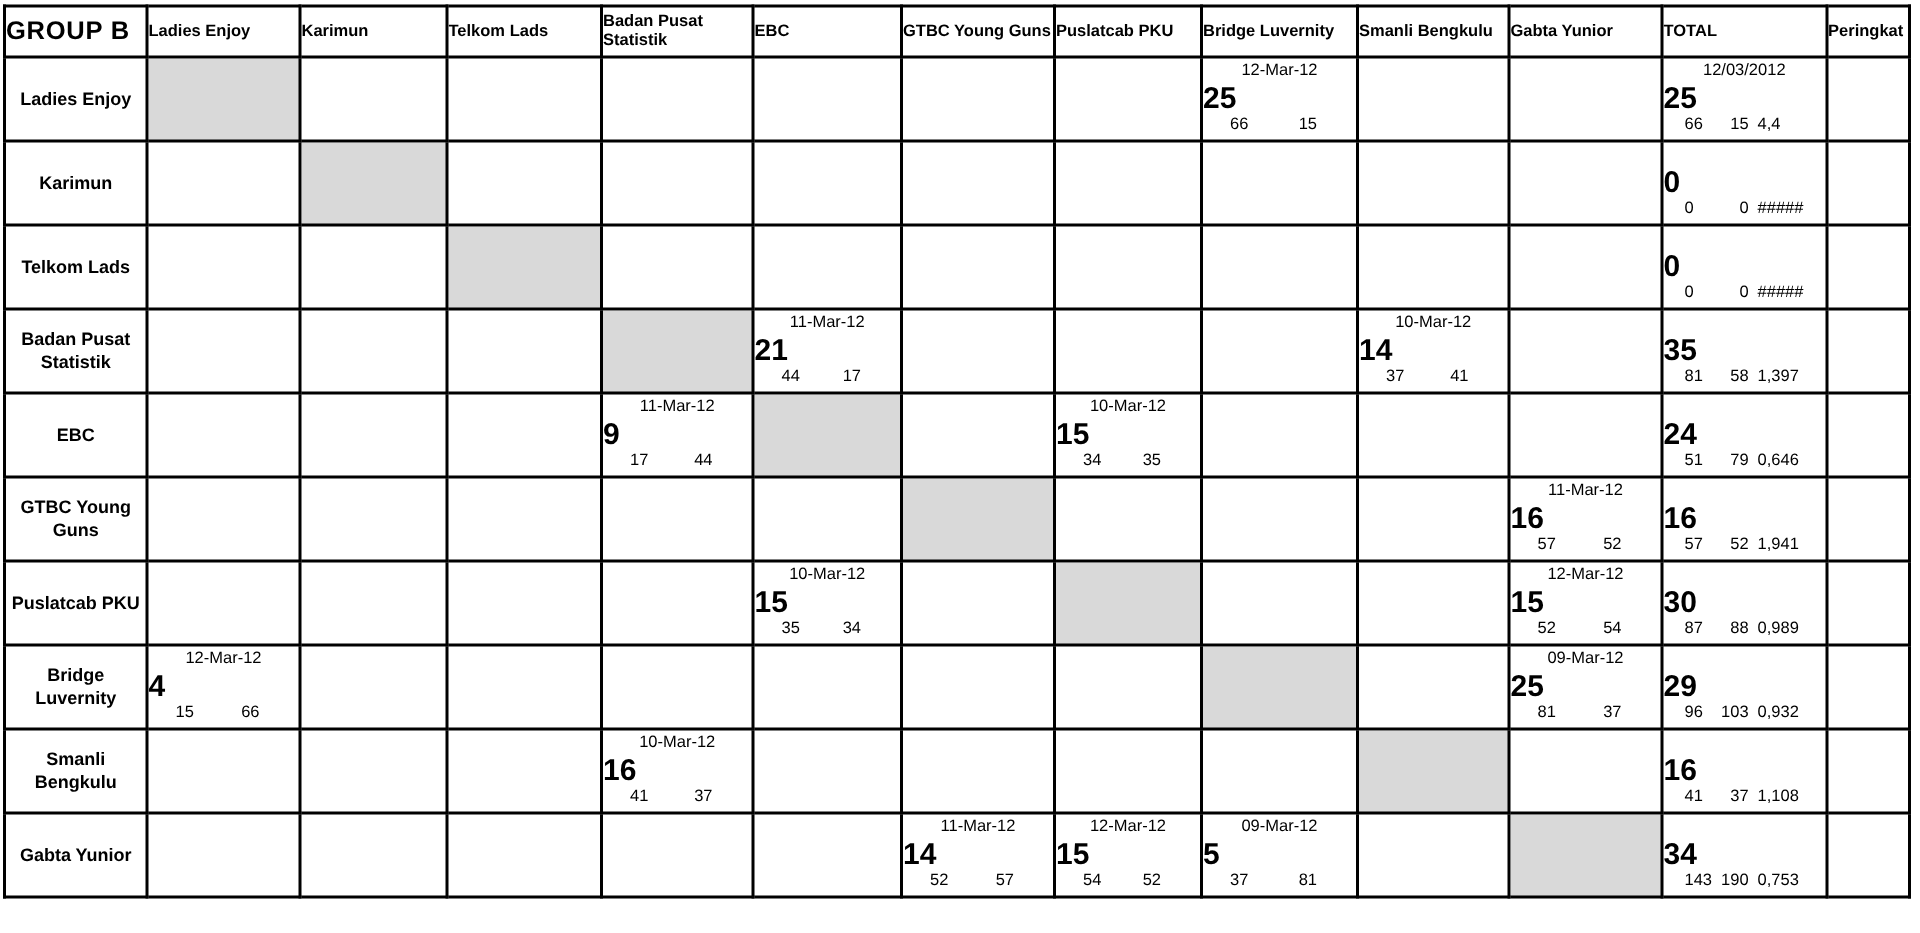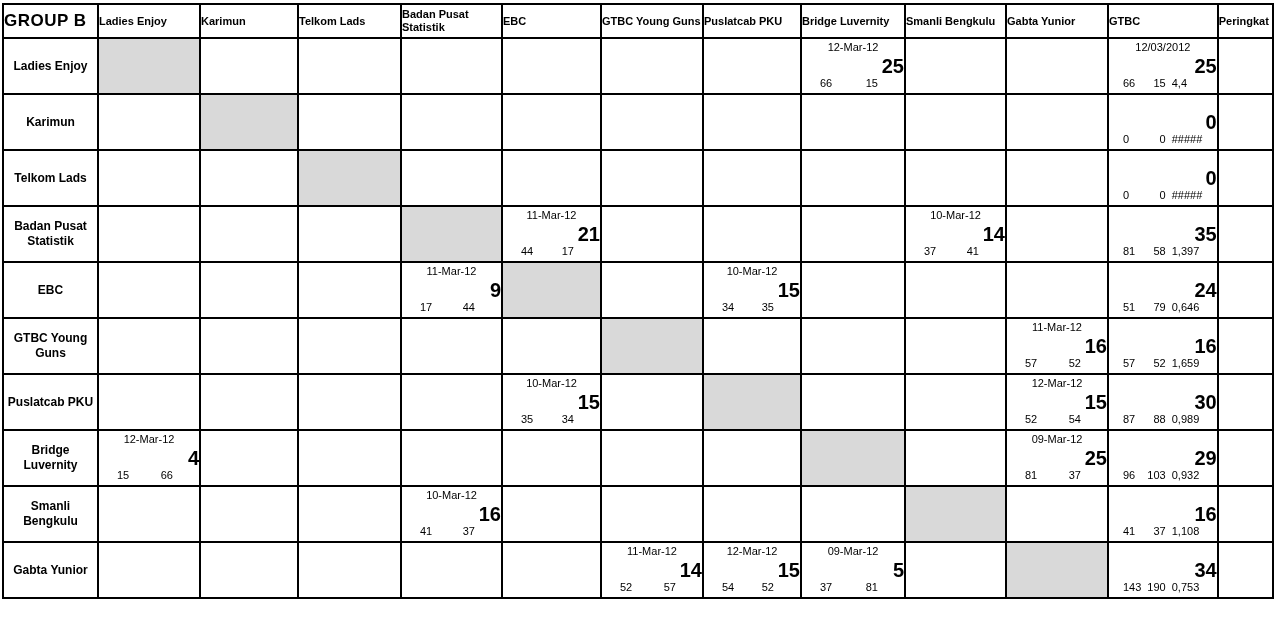--- a/index.html
+++ b/index.html
@@ -14,21 +14,21 @@
   table { border-collapse:collapse; table-layout:fixed; }
   td, th { border:2px solid #000; padding:0; vertical-align:middle; overflow:hidden; background:#fff; }
   tr.header-row { height:34px; }
   tbody tr { height:56px; }
   th { font-size:11px; font-weight:bold; text-align:left; line-height:1.15; }
   th.corner { font-size:17px; font-weight:bold; letter-spacing:0.5px; }
   td.rowlabel { font-size:12px; font-weight:bold; text-align:center; line-height:1.25; padding:0 2px; }
   td.self { background:#d9d9d9; }
   .cell { display:flex; flex-direction:column; justify-content:space-between; height:52px; }
   .date { font-size:11px; text-align:center; padding-top:1px; height:14px; line-height:13px; }
-  .score { font-size:20px; font-weight:bold; text-align:right; line-height:1;margin-left:12px; }
+  .score { font-size:20px; font-weight:bold; text-align:left; line-height:1; }
   .nums { display:flex; justify-content:space-between; font-size:11px; padding:0 26px 2px 18px; line-height:13px; }
   .tnums { display:flex; justify-content:flex-end; gap:6px; font-size:11px; padding:0 3px 2px 14px; line-height:13px; }
   .tnums .l { margin-right:auto; text-align:left; }
   .tnums .m { text-align:right; }
   .tnums .r { min-width:42px; white-space:nowrap; }
 </style>
 </head>
 <body>
 
 <div class="sheet">
@@ -54,21 +54,21 @@
         <th>Ladies Enjoy</th>
         <th>Karimun</th>
         <th>Telkom Lads</th>
         <th>Badan Pusat Statistik</th>
         <th>EBC</th>
         <th>GTBC Young Guns</th>
         <th>Puslatcab PKU</th>
         <th>Bridge Luvernity</th>
         <th>Smanli Bengkulu</th>
         <th>Gabta Yunior</th>
-        <th>GTBC</th>
+        <th>TOTAL</th>
         <th>Peringkat</th>
       </tr>
     </thead>
     <tbody>
         <tr>
           <td class="rowlabel">Ladies Enjoy</td>
           <td class="self"></td>
           <td></td>
           <td></td>
           <td></td>
@@ -257,21 +257,21 @@
               </div>
             </div>
           </td>
           <td>
             <div class="cell">
               <div class="date"></div>
               <div class="score">16</div>
               <div class="tnums">
                 <span class="l">57</span>
                 <span class="m">52</span>
-                <span class="r">1,659</span>
+                <span class="r">1,941</span>
               </div>
             </div>
           </td>
           <td></td>
         </tr>
         <tr>
           <td class="rowlabel">Puslatcab PKU</td>
           <td></td>
           <td></td>
           <td></td>

